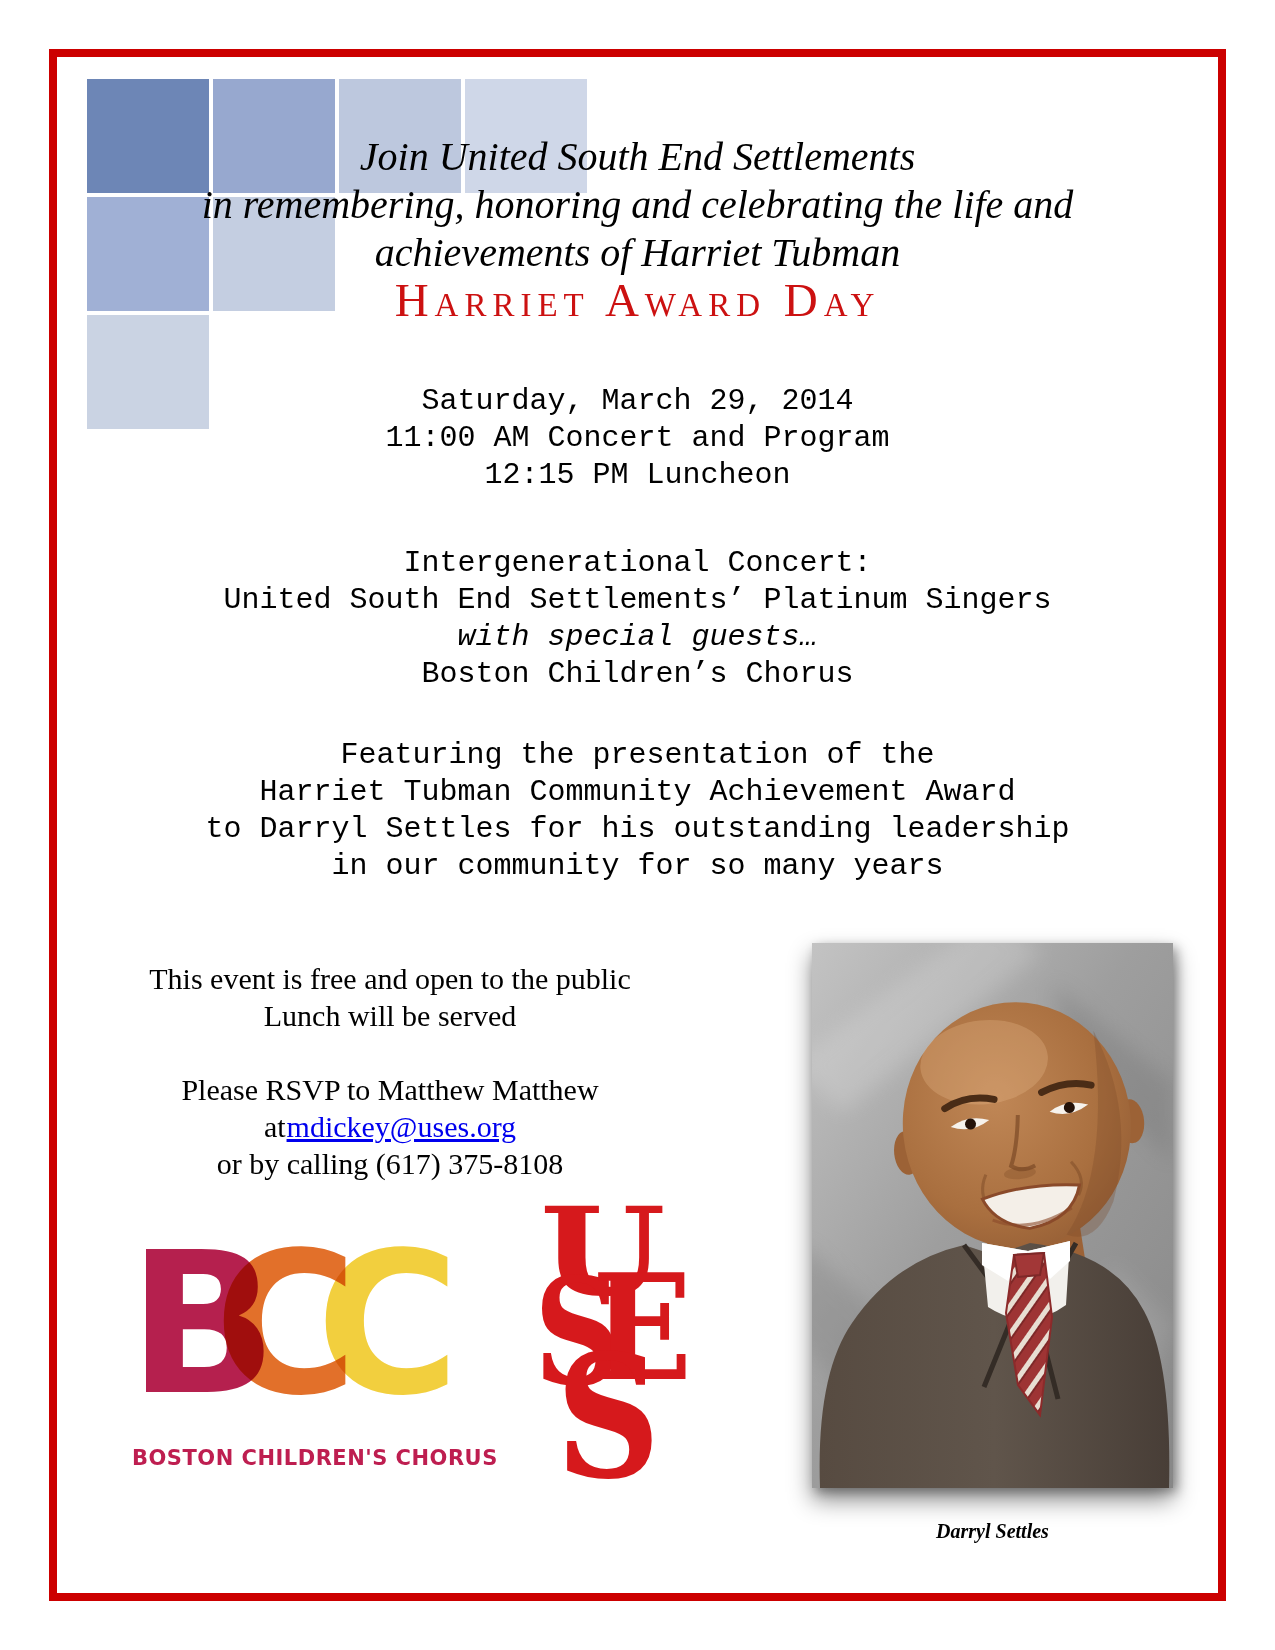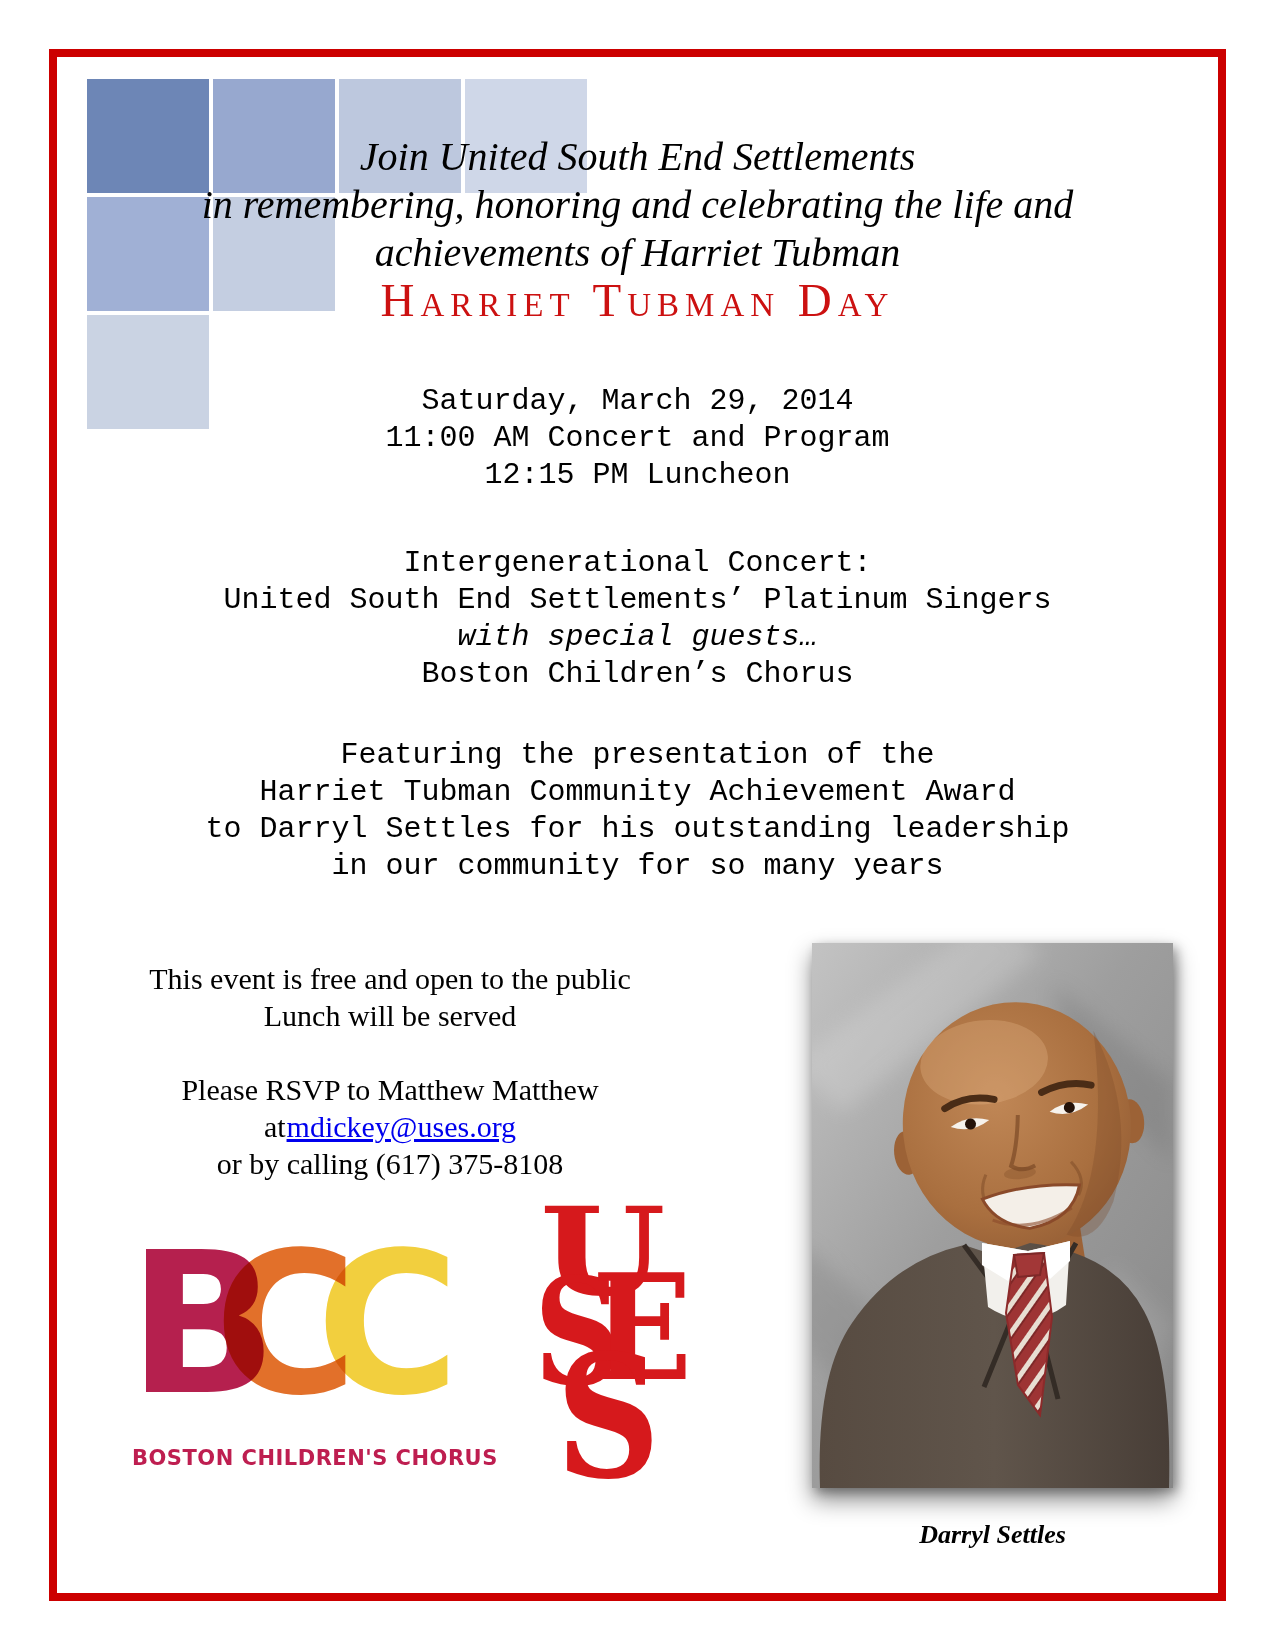--- a/index.html
+++ b/index.html
@@ -34,21 +34,21 @@
         font-weight:bold;line-height:1;color:var(--uses_red,#d6191c);transform-origin:left top;z-index:3;}
   .uses-u{left:540px;top:1190px;font-size:122px;transform:scaleX(1.18);}
   .uses-s1{left:534px;top:1258px;font-size:148px;transform:scaleX(.82);}
   .uses-e{left:592px;top:1255px;font-size:146px;transform:scaleX(.9);}
   .uses-s2{left:556px;top:1332px;font-size:170px;transform:scaleX(.85);}
   
   .photo-frame{position:absolute;left:812px;top:943px;width:361px;height:545px;background:#9a9a9a;
         box-shadow:0 12px 22px rgba(0,0,0,.45), 4px 4px 10px rgba(0,0,0,.3);z-index:2;}
   .photo-frame svg{display:block;}
   .photo-caption{position:absolute;left:812px;top:1520px;width:361px;text-align:center;
-        font-size:26px;font-weight:bold;font-style:italic;z-index:2;}
+        font-size:20px;font-weight:bold;font-style:italic;z-index:2;}
 </style>
 </head>
 <body>
 
 <div class="page">
 
   <div class="red-border"></div>
 
   <div id="squares">
       <div class="square" style="left: 87px; top: 79px; width: 122px; height: 114px; background: rgb(109, 134, 182);"></div>
@@ -59,21 +59,21 @@
       <div class="square" style="left: 213px; top: 197px; width: 122px; height: 114px; background: rgb(196, 206, 225);"></div>
       <div class="square" style="left: 87px; top: 315px; width: 122px; height: 114px; background: rgb(202, 211, 227);"></div>
     </div>
 
   <div class="headline">
     <div>Join United South End Settlements</div>
     <div>in remembering, honoring and celebrating the life and</div>
     <div>achievements of Harriet Tubman</div>
   </div>
 
-  <div class="main-title">Harriet Tubman Day</div>
+  <div class="main-title">Harriet Award Day</div>
 
   <div class="body-group g1">
     <div>Saturday, March 29, 2014</div>
     <div>11:00 AM Concert and Program</div>
     <div>12:15 PM Luncheon</div>
   </div>
 
   <div class="body-group g2">
     <div>Intergenerational Concert:</div>
     <div>United South End Settlements’ Platinum Singers</div>

